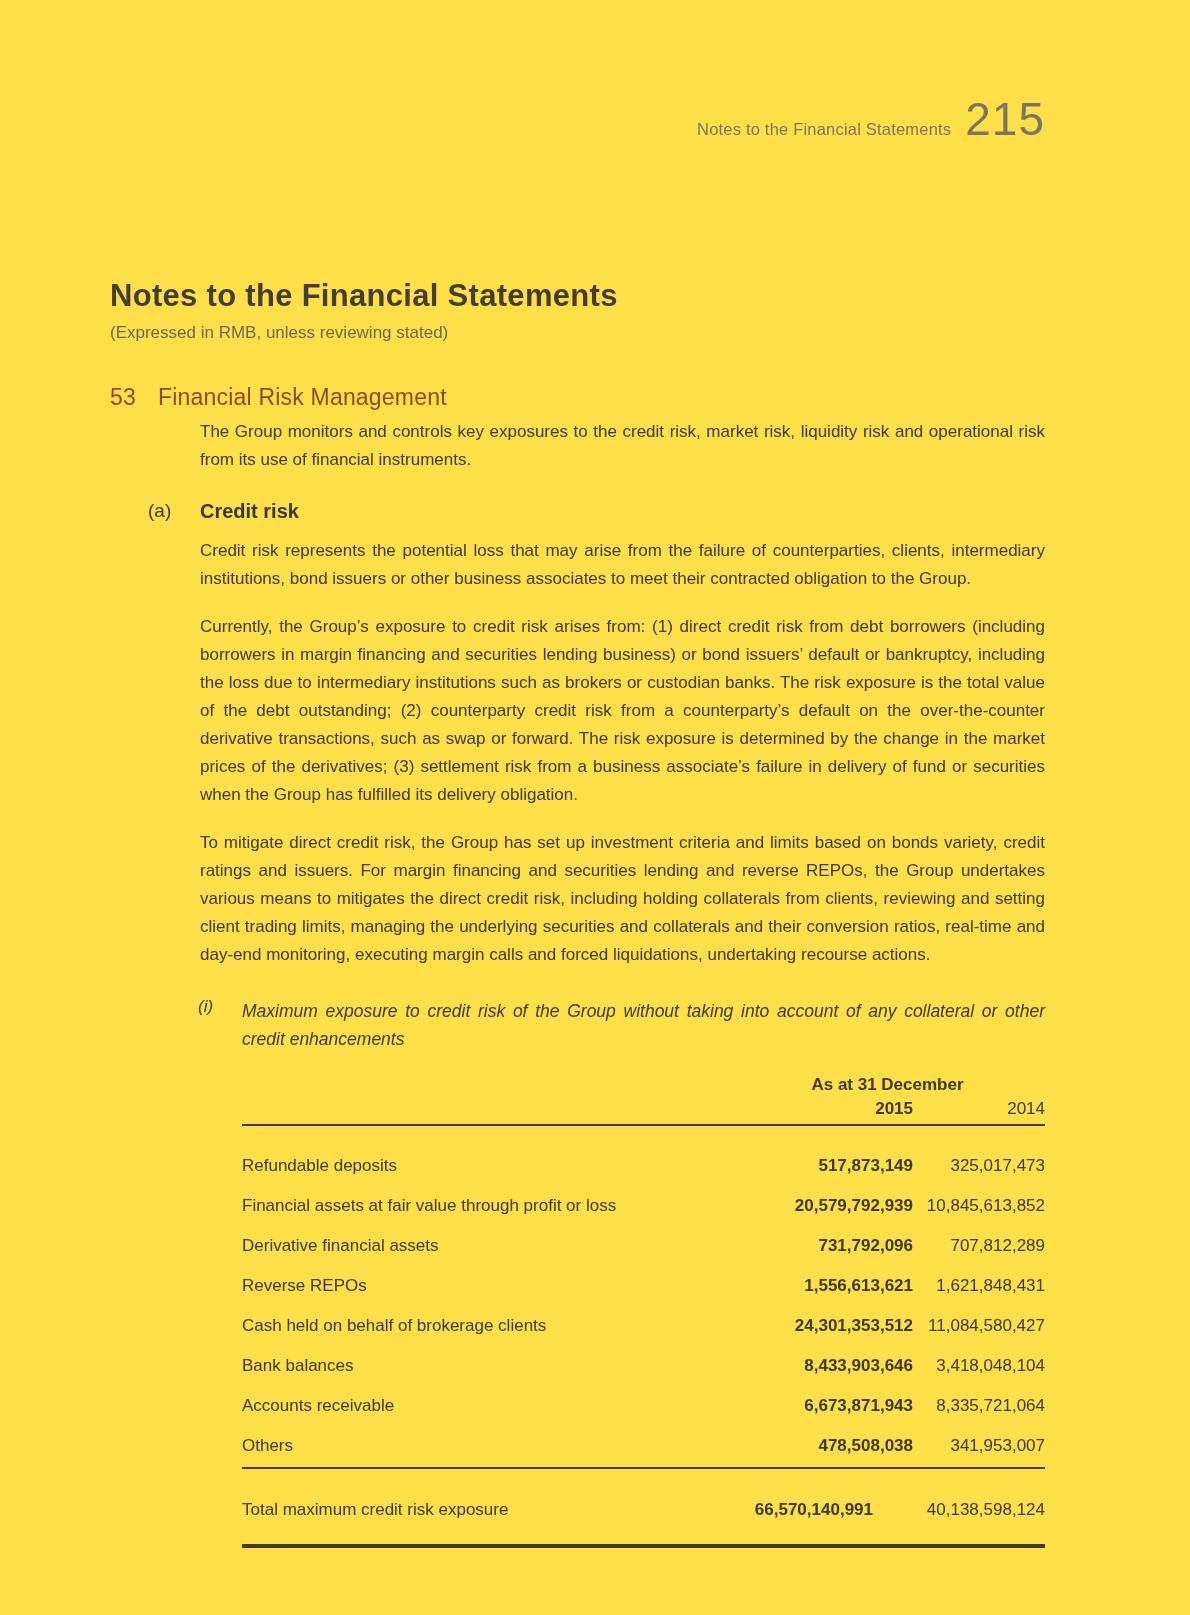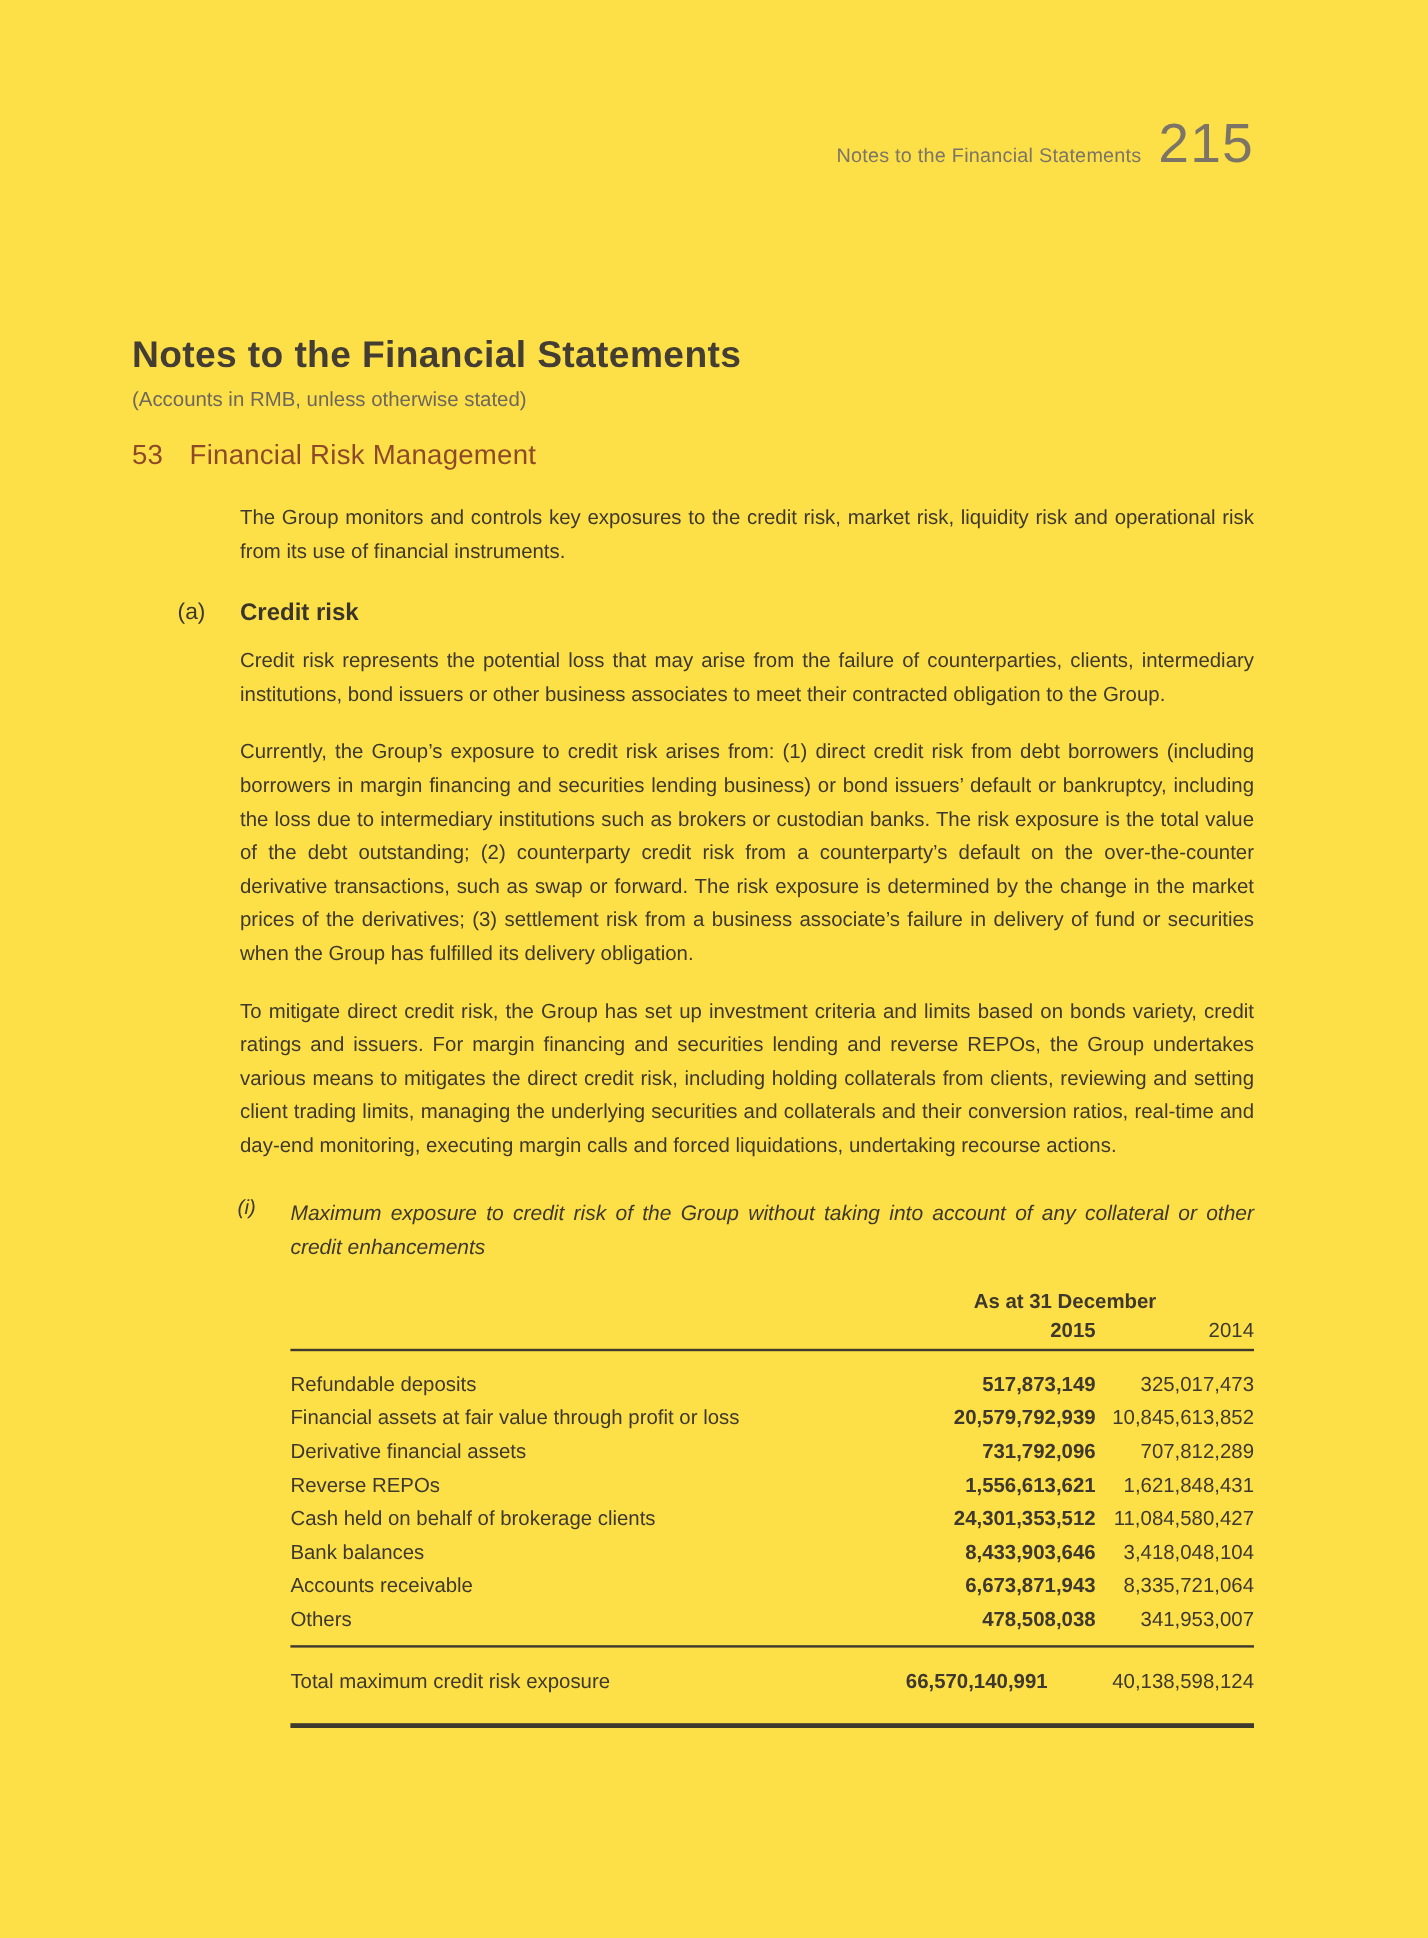--- a/index.html
+++ b/index.html
@@ -25,21 +25,21 @@
   
   .doc-head { position:absolute; left:110px; top:278px; }
   .doc-head h1 {
     margin:0; font-size:31px; font-weight:bold;
     color:#443d33; letter-spacing:.3px;
   }
   .subtitle { margin:9px 0 0 0; font-size:17px; color:#6e675b; }
 
   
   .section-head {
-    position:absolute; left:110px; top:366px;
+    position:absolute; left:110px; top:384px;
     display:flex; gap:22px;
     color:#8e4a28; font-size:23px; letter-spacing:.2px;
   }
 
   
   .content { position:absolute; left:200px; top:418px; width:845px; }
   .para {
     margin:0; font-size:17px; line-height:28px;
     text-align:justify; text-justify:inter-word;
   }
@@ -55,21 +55,21 @@
   .roman-text { margin:0; font-size:17.5px; line-height:28px; text-align:justify; }
 
   
   .fin-table { margin-left:42px; margin-top:22px; width:803px; font-size:17px; }
   .t-group { display:flex; }
   .t-group span {
     margin-left:auto; width:315px; text-align:center;
     font-weight:bold; font-size:17px;
   }
   .t-years { display:flex; margin-top:4px; }
-  .t-row { display:flex; line-height:28px; }
+  .t-row { display:flex; line-height:28px;margin-top:12px; }
   .t-label { flex:1 1 auto; text-align:left; }
   .t-num { flex:0 0 auto; text-align:right; }
   .t-2015 { width:175px; font-weight:bold; }
   .t-2014 { width:132px; font-weight:normal; }
   .rule { border:none; }
   .rule-top { margin-top:5px; height:0; border-top:2px solid #40392e; }
   .t-body { padding-top:14px; }
   .rule-mid { margin-top:7px; height:0; border-top:2px solid #40392e; }
   .t-total { padding:15px 0 20px 0;gap:40px; }
   .rule-bottom { height:3.5px; background:#40392e; }
@@ -79,21 +79,21 @@
 
 <div class="page">
 
   <header class="running">
     <span class="running-title">Notes to the Financial Statements</span>
     <span class="page-number">215</span>
   </header>
 
   <div class="doc-head">
     <h1>Notes to the Financial Statements</h1>
-    <p class="subtitle">(Accounts in RMB, unless otherwise stated)</p>
+    <p class="subtitle">(Expressed in RMB, unless reviewing stated)</p>
   </div>
 
   <div class="section-head">
     <span class="sec-num">53</span>
     <span class="sec-title">Financial Risk Management</span>
   </div>
 
   <div class="content">
 
     <p class="para">The Group monitors and controls key exposures to the credit risk, market risk, liquidity risk and operational risk from its use of financial instruments.</p>

